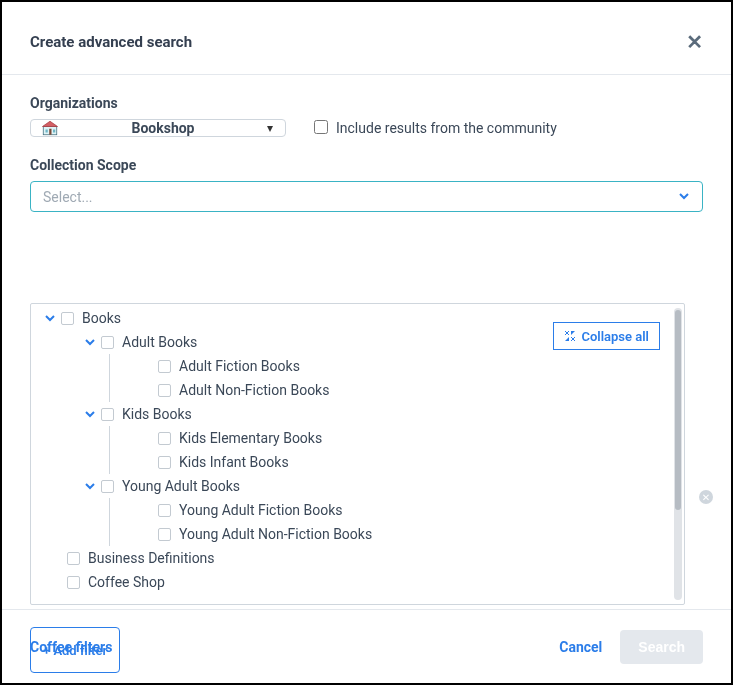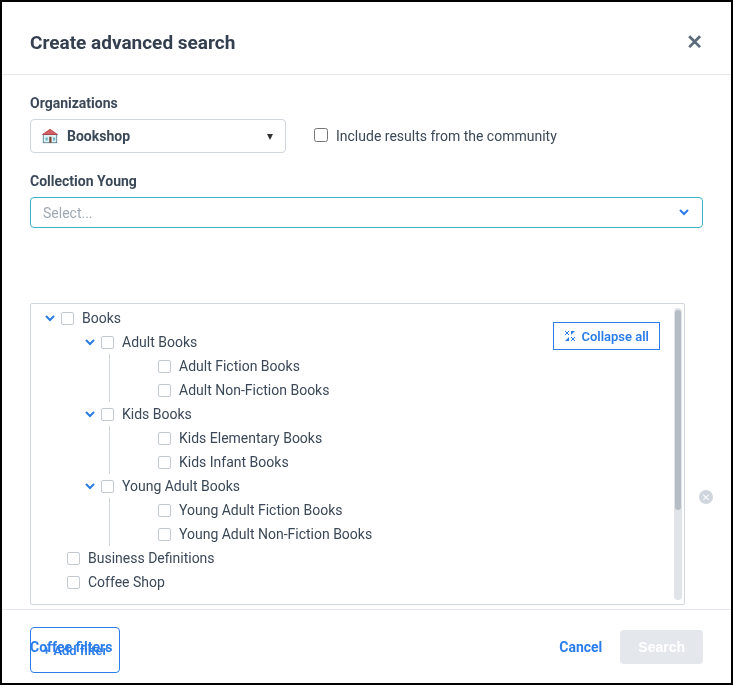--- a/index.html
+++ b/index.html
@@ -11,33 +11,33 @@
     border: 2px solid #000;
     position: relative;
   }
   .modal { width: 100%; height: 100%; display: flex; flex-direction: column; }
 
   .header {
     padding: 28px 28px 20px 28px;
     display: flex; justify-content: space-between; align-items: center;
     border-bottom: 1px solid #e4e8ed;
   }
-  .title { font-size: 19px; font-weight: 700; color: #343f50; text-align: right; }
+  .title { font-size: 15px; font-weight: 700; color: #343f50; text-align: right; }
   .close { font-size: 20px; font-weight: 700; color: #5a6b7b; cursor: pointer; }
 
   .body { padding: 20px 28px 0 28px; position: relative; flex: 1 1 auto; }
 
   .label { font-size: 14px; font-weight: 700; color: #3b4858; margin-bottom: 8px; }
 
   .row-org { display: flex; align-items: center; gap: 28px; margin-bottom: 20px; }
   .org-select {
-    width: 256px; height: 34px;
+    width: 256px; height: 18px;
     border: 1px solid #cfd6dd; border-radius: 4px;
     display: flex; align-items: center; padding: 0 10px; gap: 8px;
-    position: relative; cursor: pointer; background:#fff;
+    position: relative; cursor: pointer; background:#fff;text-align:center;
   }
   .org-icon { width: 18px; height: 18px; }
   .org-text { font-size: 14px; font-weight: 700; color: #3b4858; flex: 1; }
   .caret-down { font-size: 12px; color: #333; margin-right: 2px;}
   .community { display: flex; align-items: flex-start; gap: 8px; font-size: 14px; color: #3b4858; cursor: pointer;}
   .community input { width: 14px; height: 14px; }
 
   .scope-select {
     width: 100%; height: 31px;
     border: 1px solid #3ab3c4; border-radius: 4px;
@@ -152,21 +152,21 @@
         </svg>
         <span class="org-text">Bookshop</span>
         <span class="caret-down">▾</span>
       </div>
       <label class="community">
         <input type="checkbox" style="">
         <span>Include results from the community</span>
       </label>
     </div>
 
-    <div class="label">Collection Young</div>
+    <div class="label">Collection Scope</div>
     <div class="scope-select">
       <span class="placeholder">Select...</span>
       <span class="chev">
         <svg width="12" height="12" viewBox="0 0 12 12">
             <path d="M2 4l4 4 4-4" fill="none" stroke="#2b7de9" stroke-width="2"></path>
           </svg>
       </span>
     </div>
 
     <div class="dropdown">

